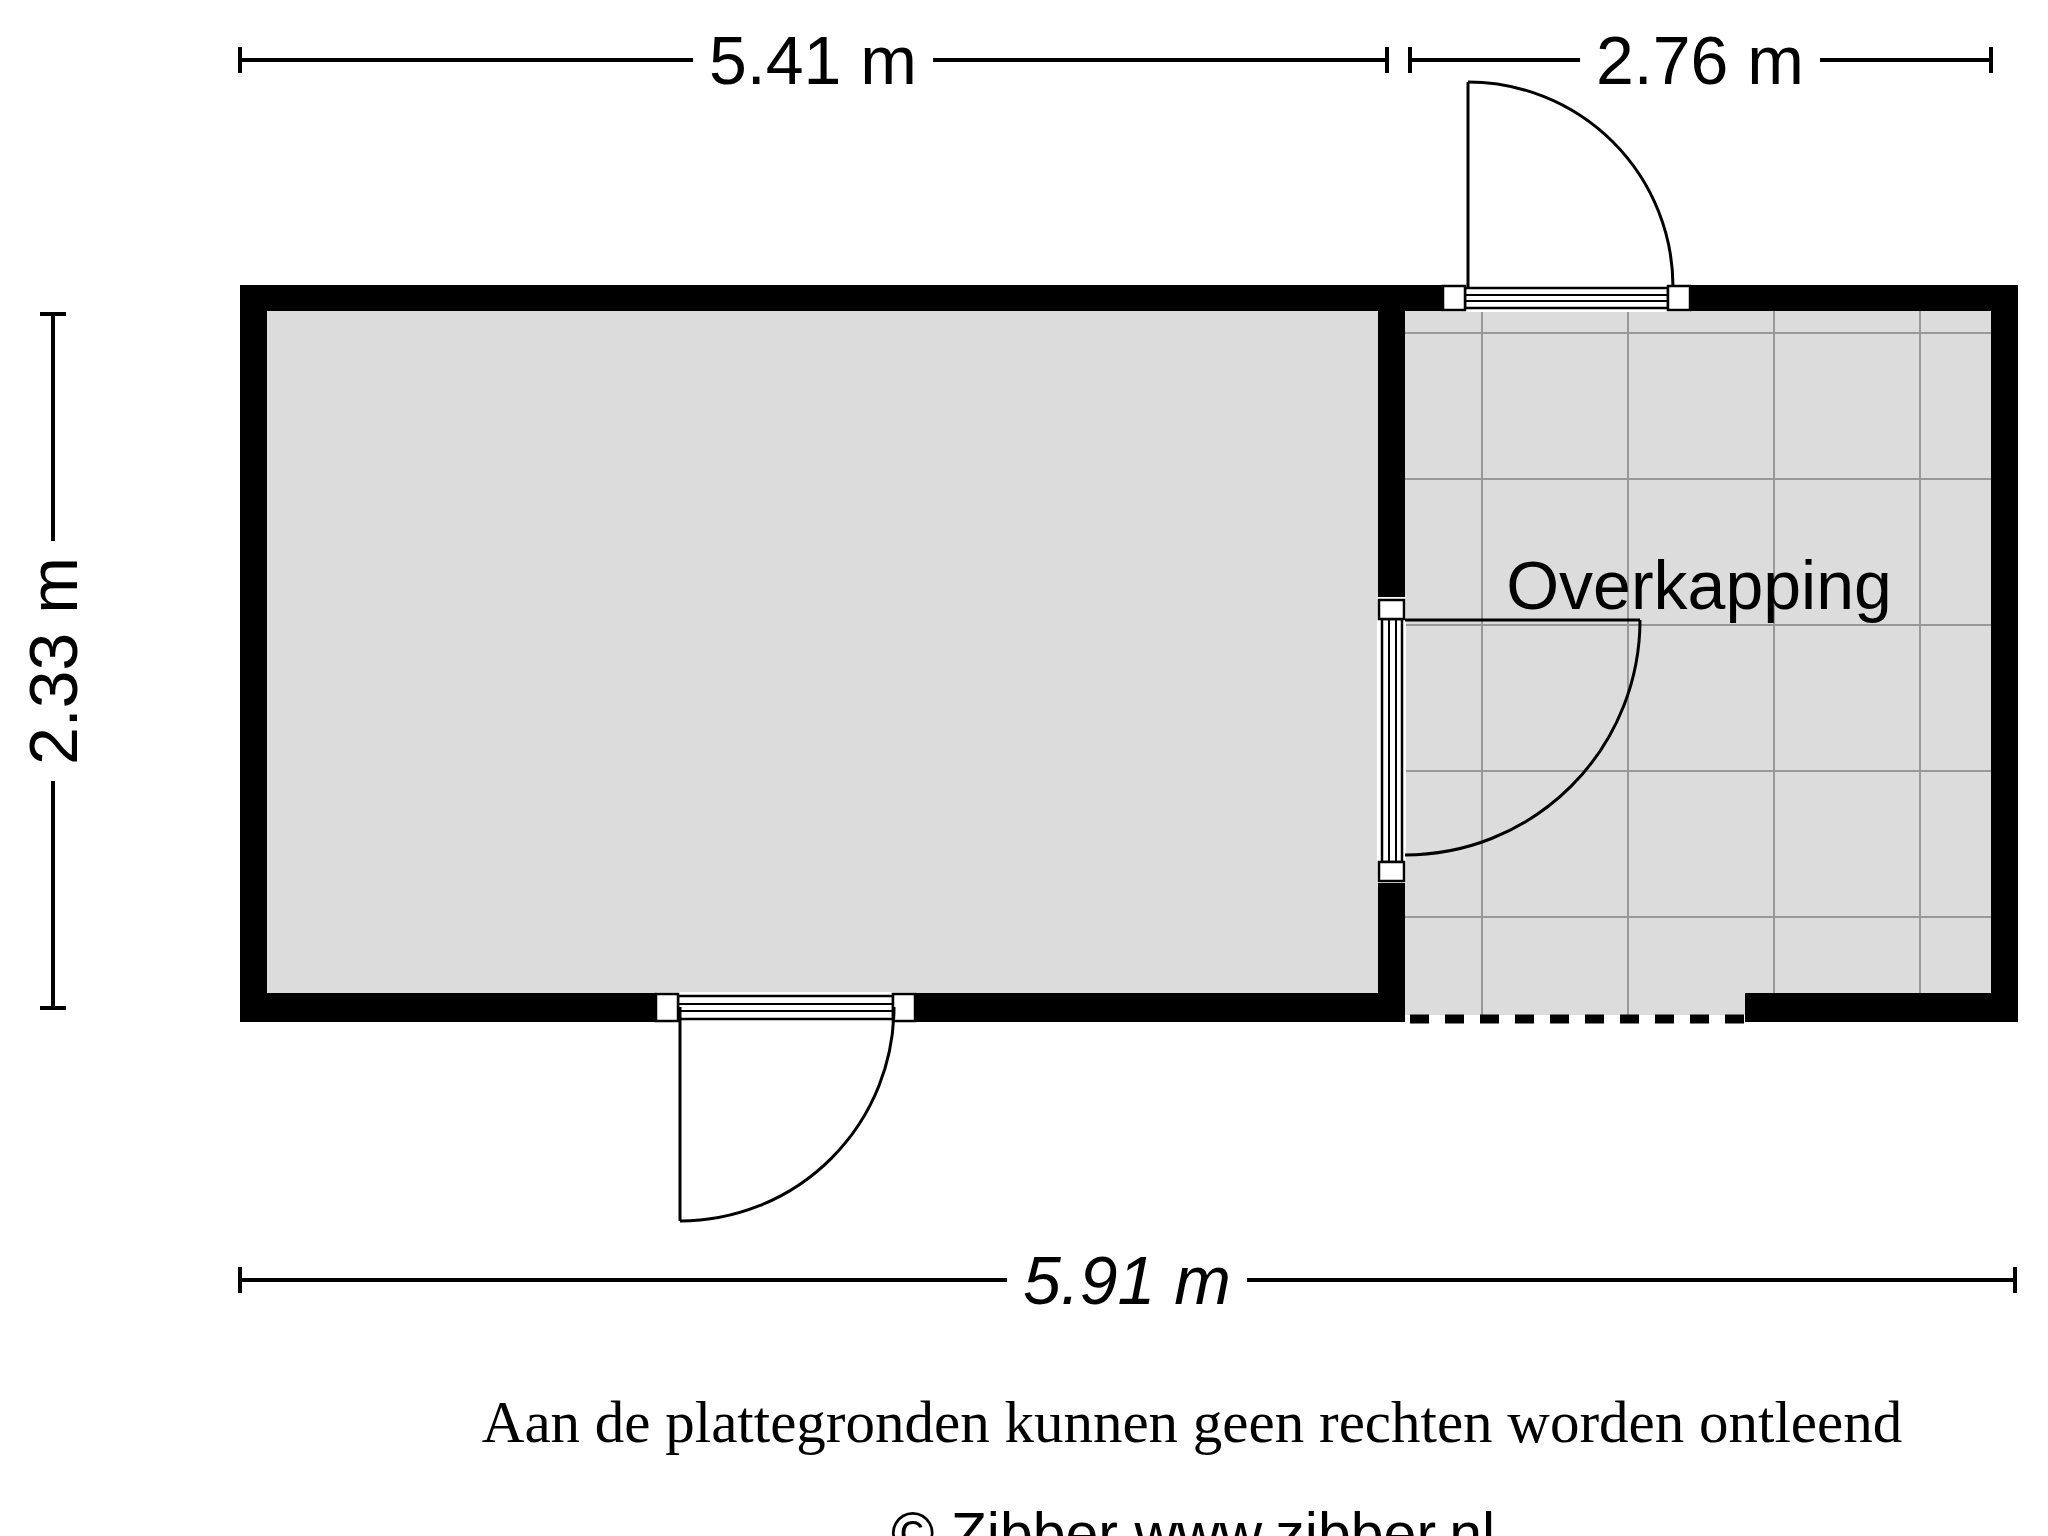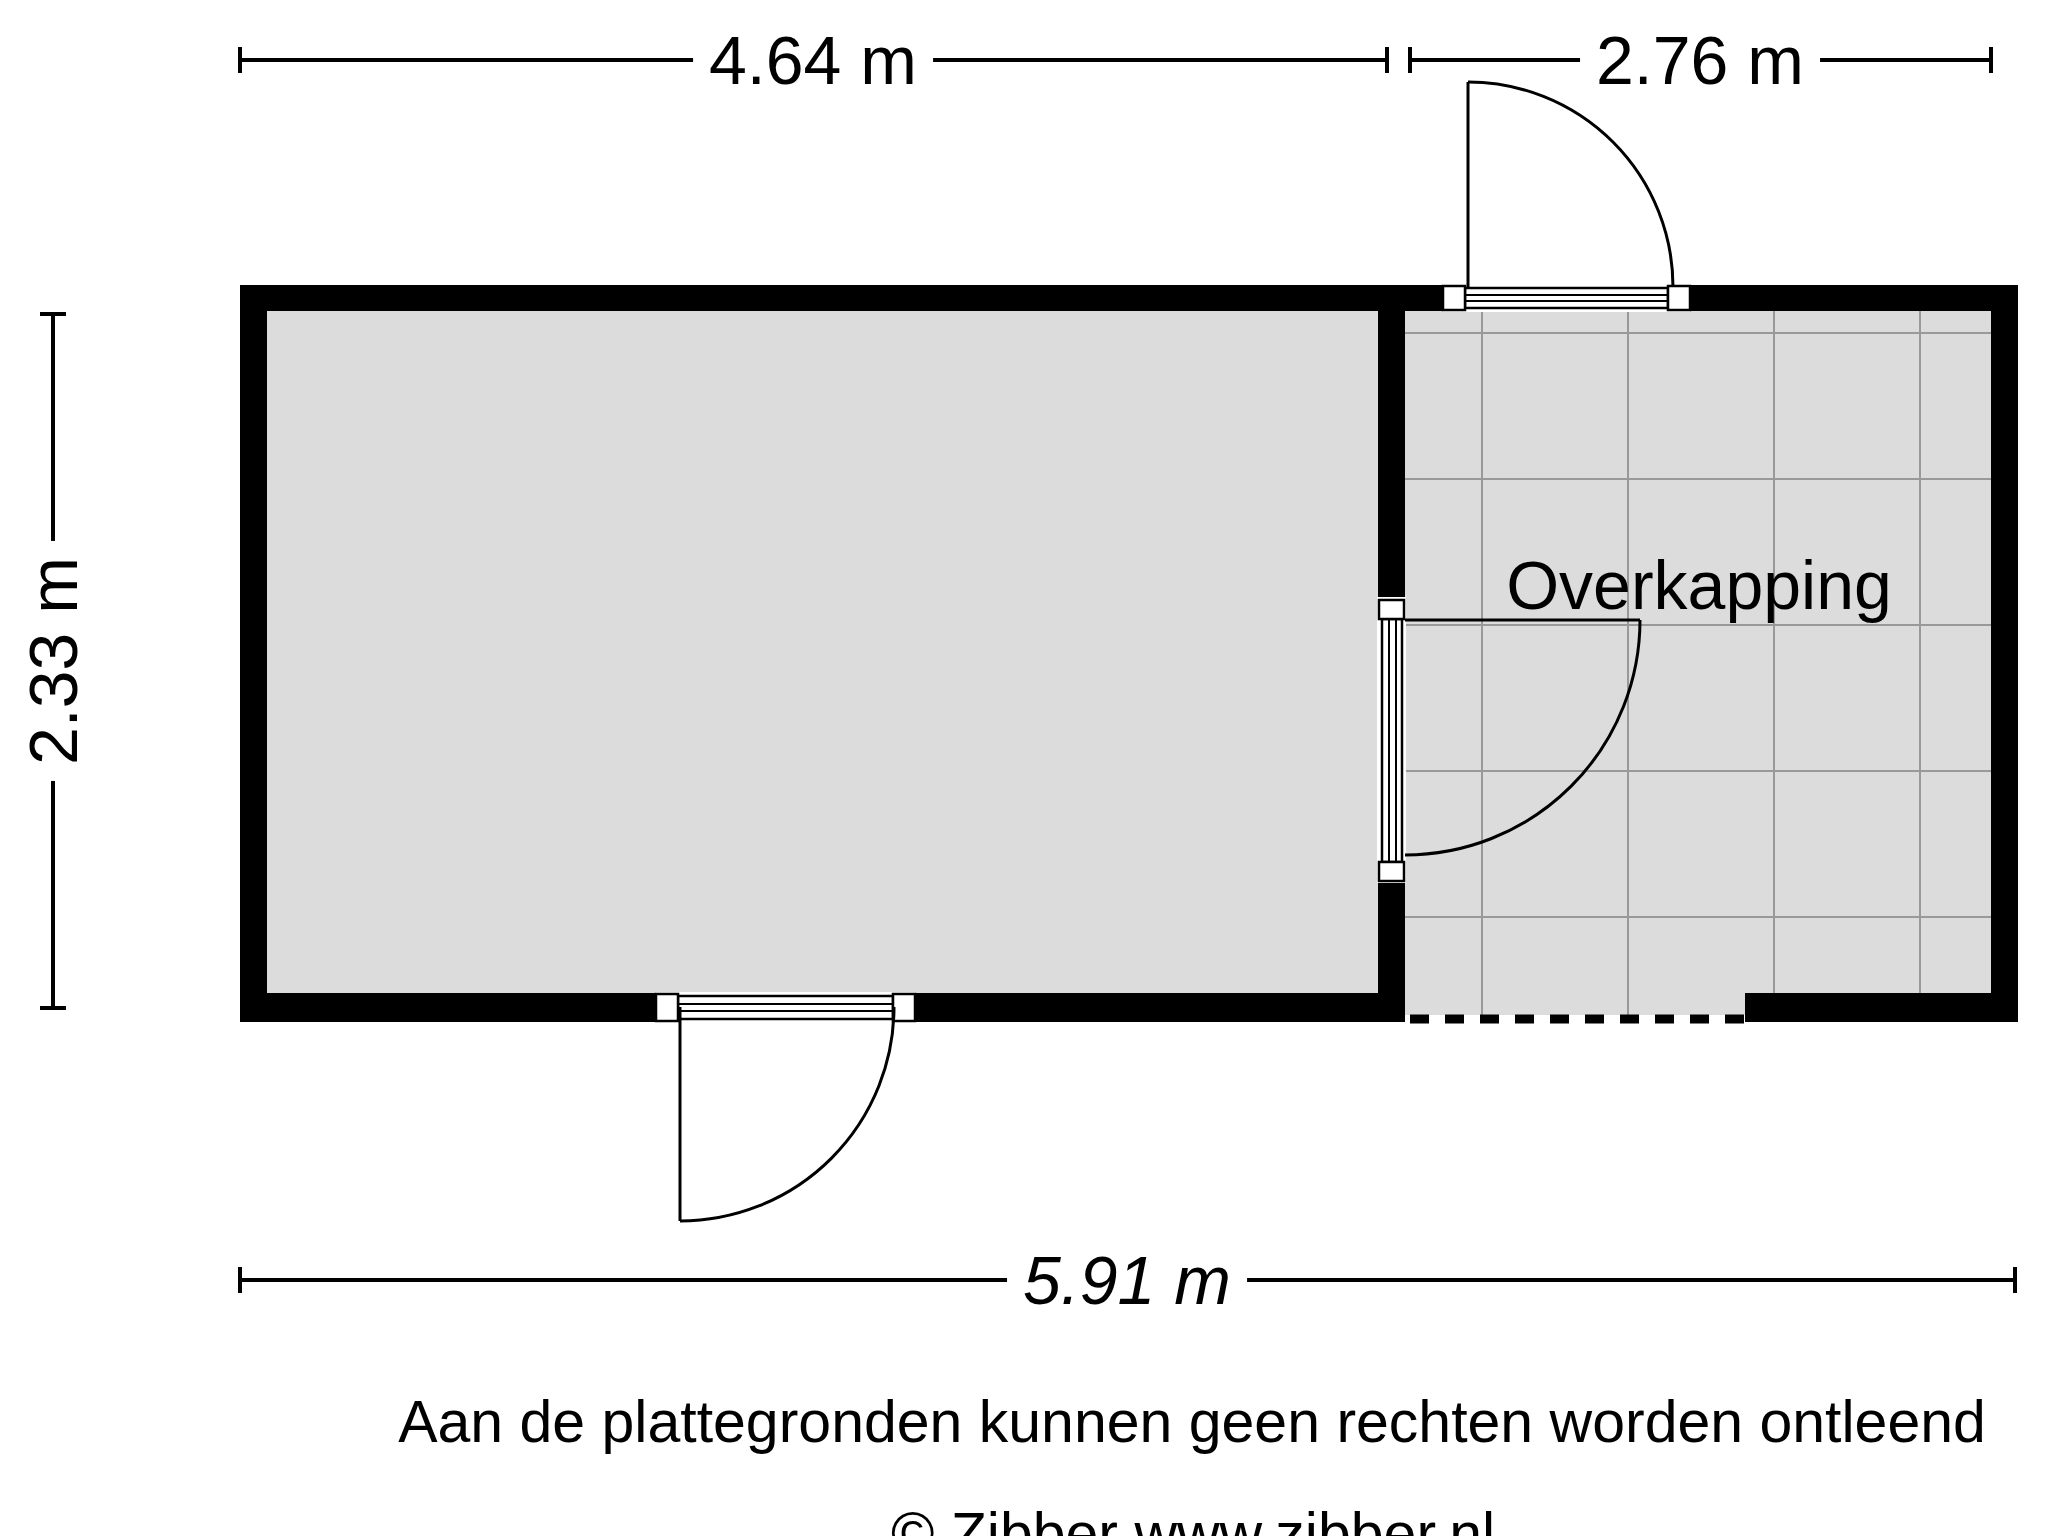--- a/index.html
+++ b/index.html
@@ -149,27 +149,27 @@
       <line class="dim-tick" x1="40" y1="314" x2="66" y2="314"></line>
       <line class="dim-tick" x1="40" y1="1008" x2="66" y2="1008"></line>
     </g>
     <g>
       <line class="dim-line" x1="240" y1="1280" x2="2015" y2="1280"></line>
       <line class="dim-tick" x1="240" y1="1267" x2="240" y2="1293"></line>
       <line class="dim-tick" x1="2015" y1="1267" x2="2015" y2="1293"></line>
     </g>
   </svg>
 
-  <div class="dim-label" style="left:813px;top:60px;">4.64 m</div>
+  <div class="dim-label" style="left:813px;top:60px;">5.41 m</div>
 
   <div class="dim-label" style="left:1700px;top:60px;">2.76 m</div>
 
   <div class="dim-label vertical" style="left:53px;top:661px;">2.33 m</div>
 
   <div class="dim-label" style="left:1127px;top:1280px;font-style:italic;">5.91 m</div>
 
 
   <div class="room-label" style="left:1699px;top:585px;text-align:center;">Overkapping</div>
 
-  <div class="footer-text" style="left:1192px;top:1422px;">Aan de plattegronden kunnen geen rechten worden ontleend</div>
+  <div class="footer-text" style="left:1192px;top:1422px;font-family:Liberation Serif, serif;">Aan de plattegronden kunnen geen rechten worden ontleend</div>
 
   <div class="footer-text" style="left:1193px;top:1534px;">© Zibber www.zibber.nl</div>
 </div>
 
 </body></html>

